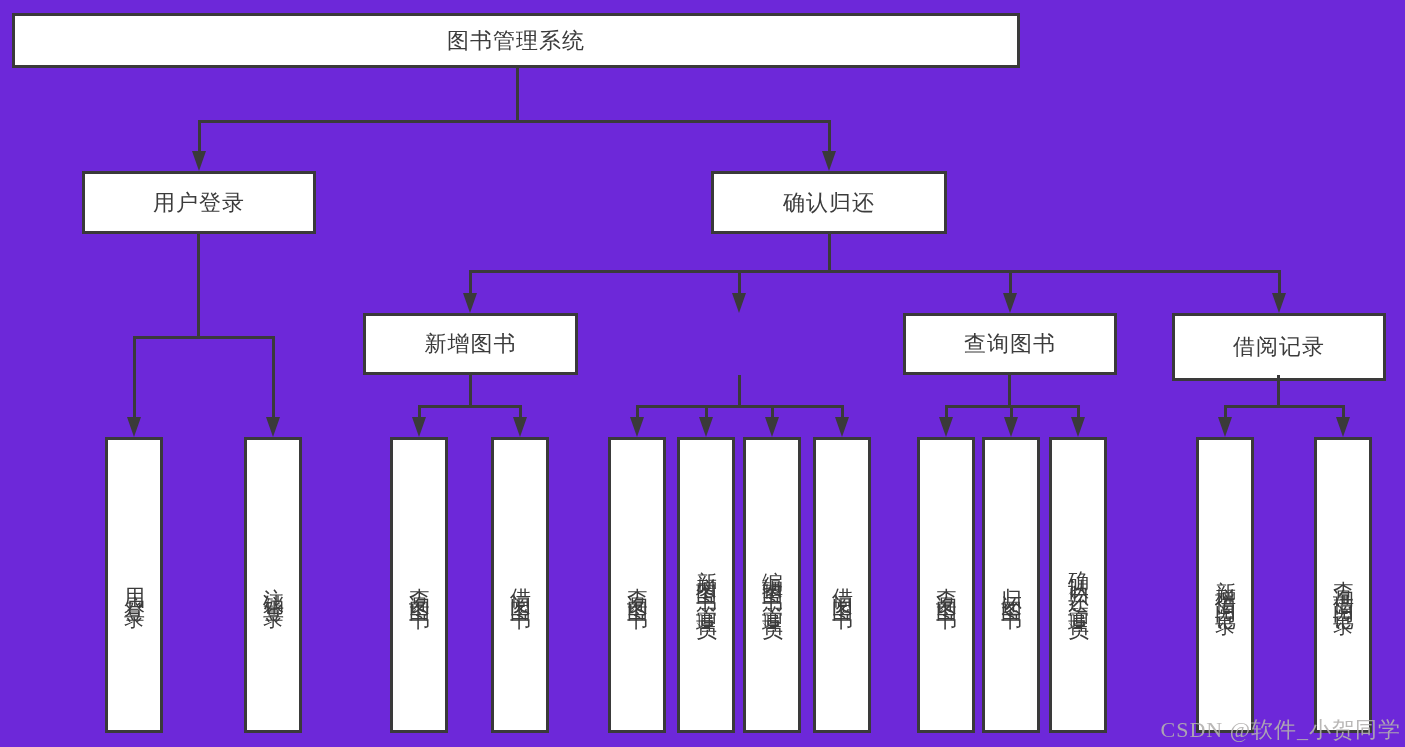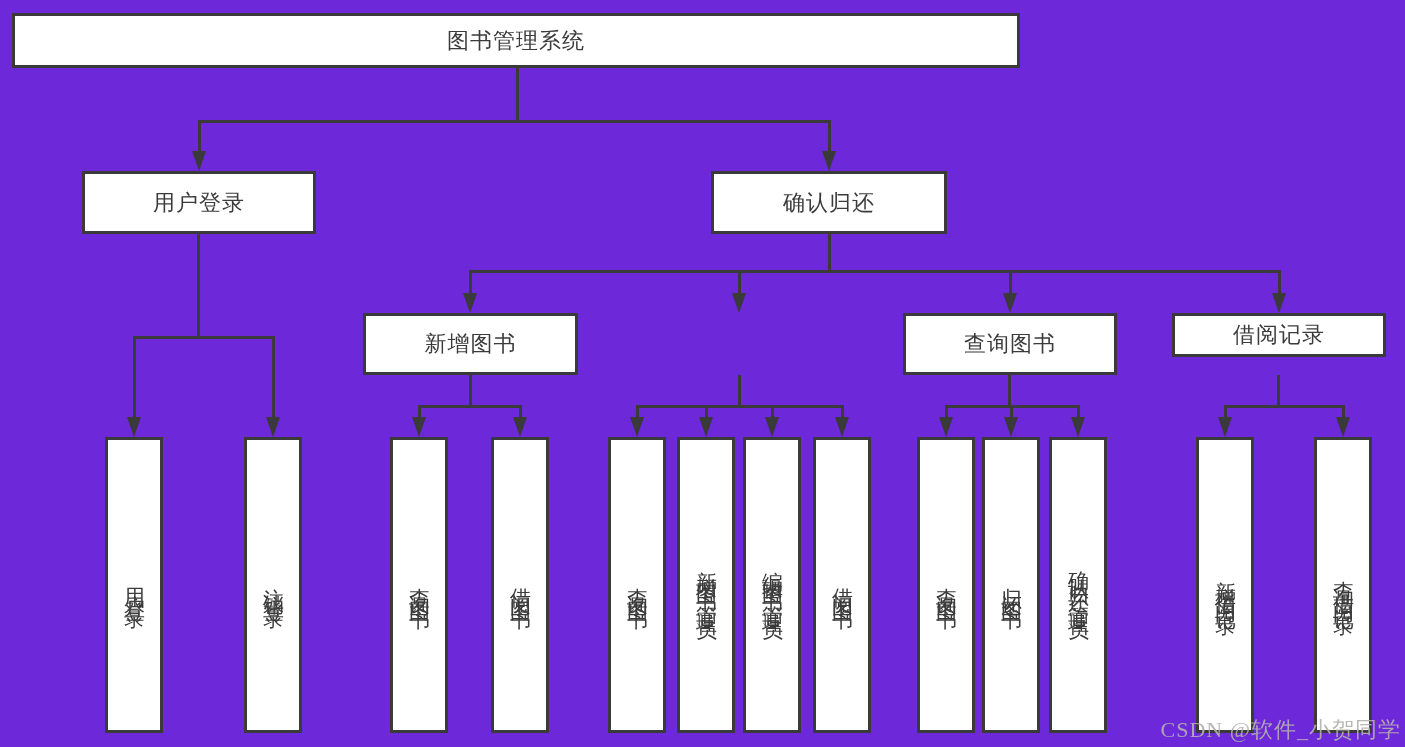--- a/index.html
+++ b/index.html
@@ -67,21 +67,21 @@
   <div class="arrow" style="left:1003px;top:293px;"></div>
   <div class="vline" style="left:1278px;top:270px;width:3px;height:26px;"></div>
   <div class="arrow" style="left:1272px;top:293px;"></div>
 
   <div class="box hbox" style="left:363px;top:313px;width:215px;height:62px;">
     <span>新增图书</span>
   </div>
   <div class="box hbox" style="left:903px;top:313px;width:214px;height:62px;">
     <span>查询图书</span>
   </div>
-  <div class="box hbox" style="left:1172px;top:313px;width:214px;height:44px;">
+  <div class="box hbox" style="left:1172px;top:313px;width:214px;height:68px;">
     <span>借阅记录</span>
   </div>
 
   <div class="vline" style="left:469px;top:375px;width:3px;height:32px;"></div>
   <div class="hline" style="left:418px;top:405px;width:104px;height:3px;"></div>
   <div class="vline" style="left:418px;top:405px;width:3px;height:16px;"></div>
   <div class="arrow" style="left:412px;top:417px;"></div>
   <div class="vline" style="left:519px;top:405px;width:3px;height:16px;"></div>
   <div class="arrow" style="left:513px;top:417px;"></div>
 

